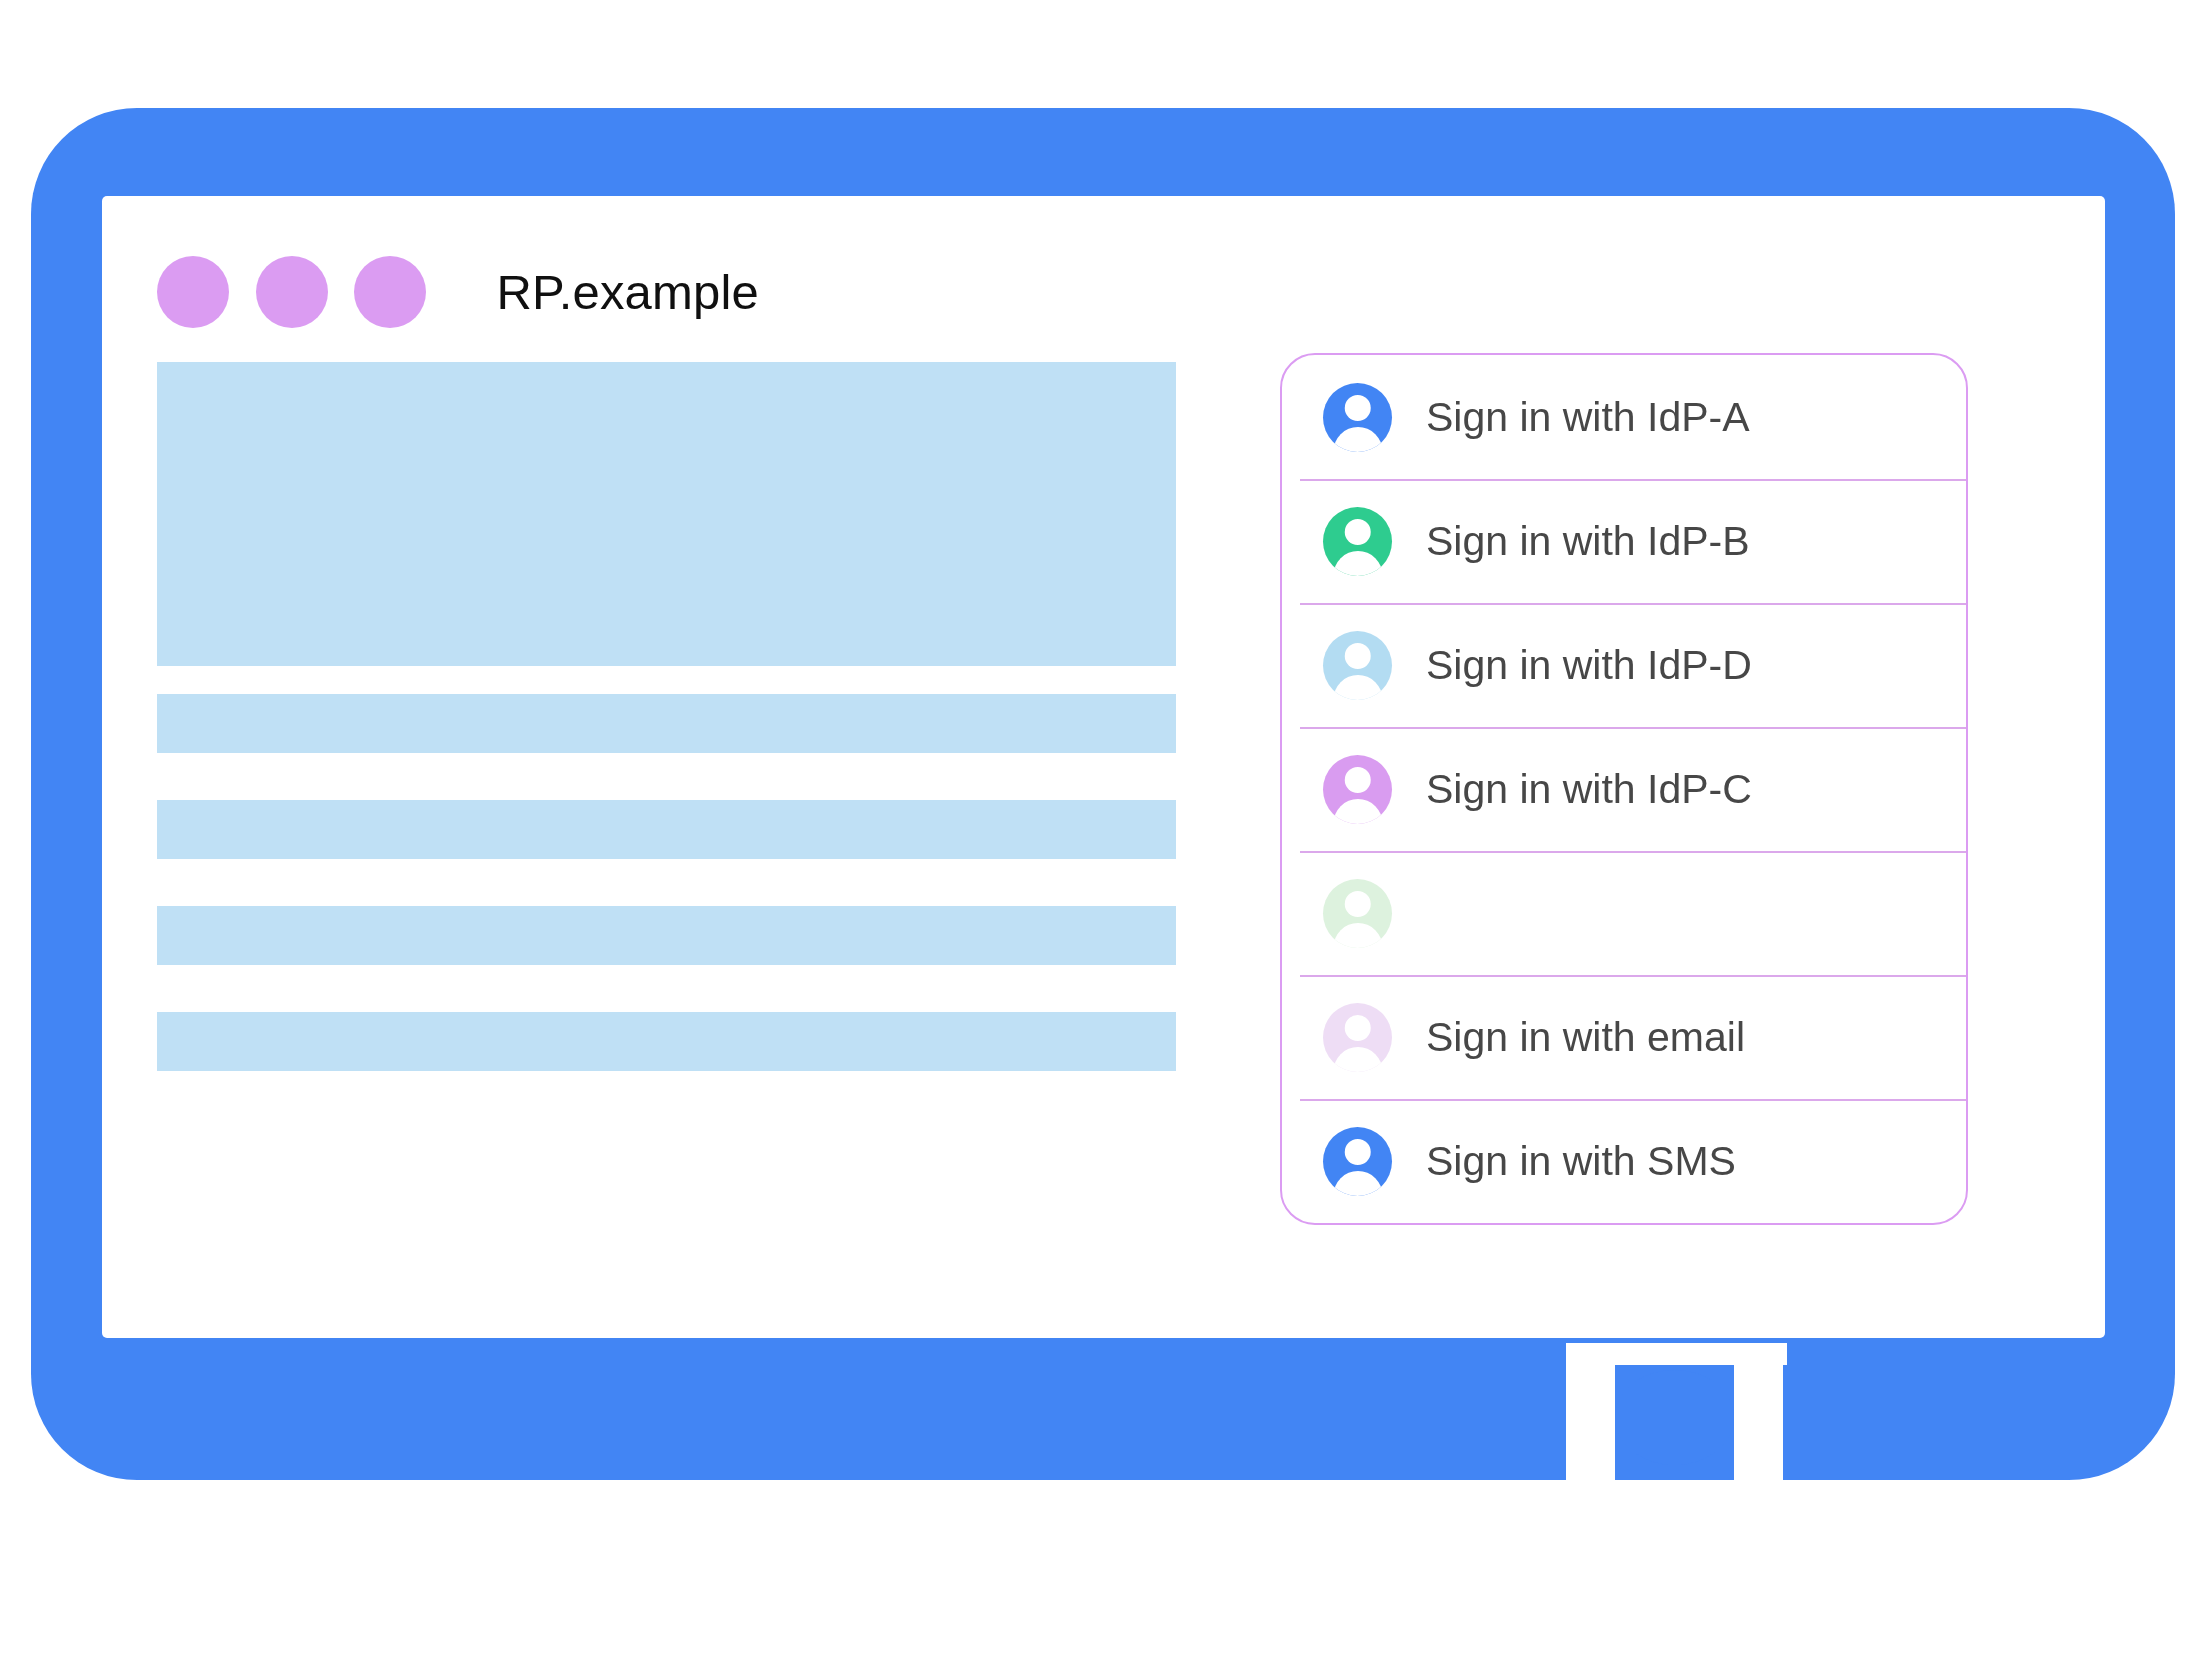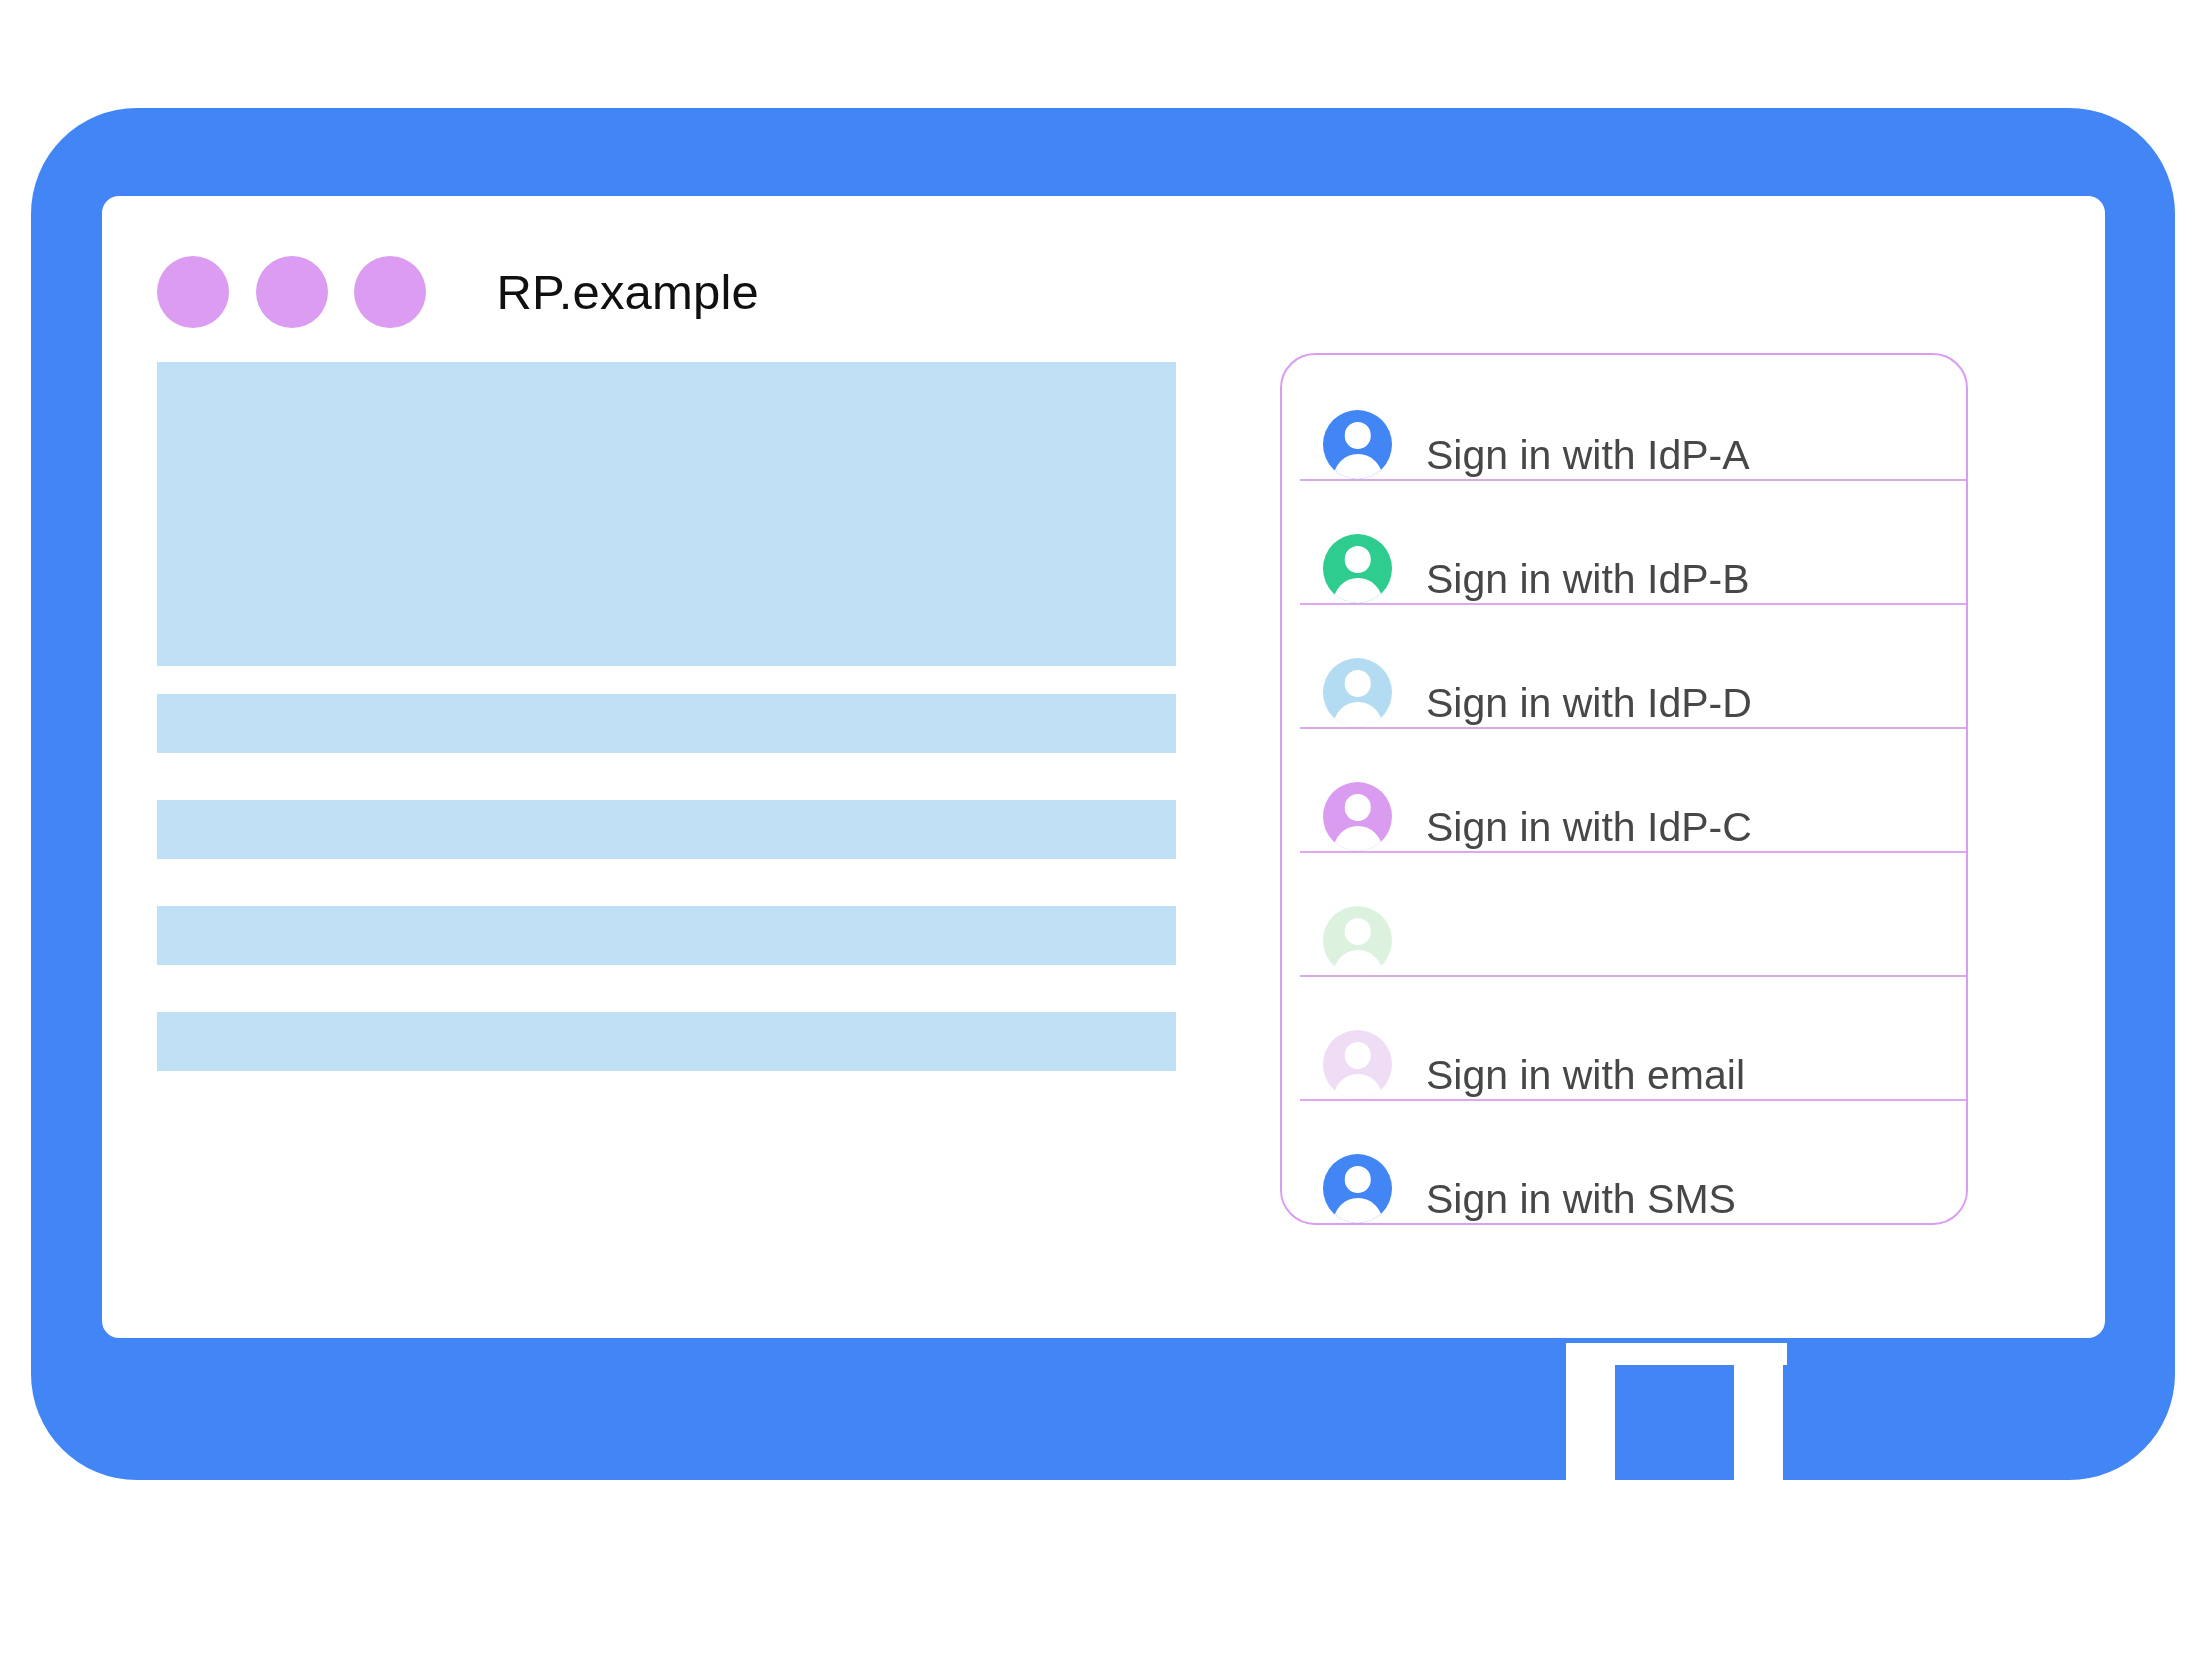--- a/index.html
+++ b/index.html
@@ -33,21 +33,21 @@
     box-sizing: border-box;
   }
   
   .screen {
     position: absolute;
     left: 71px;
     top: 88px;
     width: 2003px;
     height: 1142px;
     background: #ffffff;
-    border-radius: 17px;
+    border-radius: 5px;
     box-sizing: border-box;
     overflow: hidden;
   }
   
   .bottom-gap {
     position: absolute;
     background: #ffffff;
     top: 1248px;
     height: 124px;
   }
@@ -116,21 +116,21 @@
     top: 157px;
     width: 688px;
     border: 2.6px solid #DB9CF2;
     border-radius: 35px;
     background: #ffffff;
     box-sizing: border-box;
     overflow: hidden;
   }
   .signin-row {
     display: flex;
-    align-items: flex-end;
+    align-items: center;
     height: 124px;
     padding-left: 41px;
     box-sizing: border-box;
     position: relative;
     cursor: pointer;
   }
   .signin-row + .signin-row::before {
     content: "";
     position: absolute;
     left: 17.6px;

